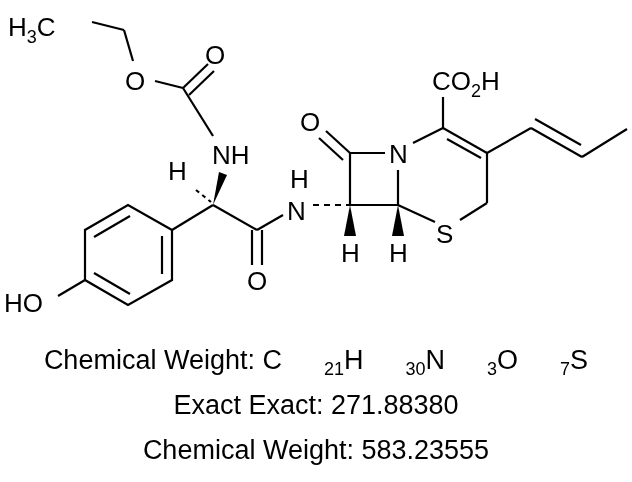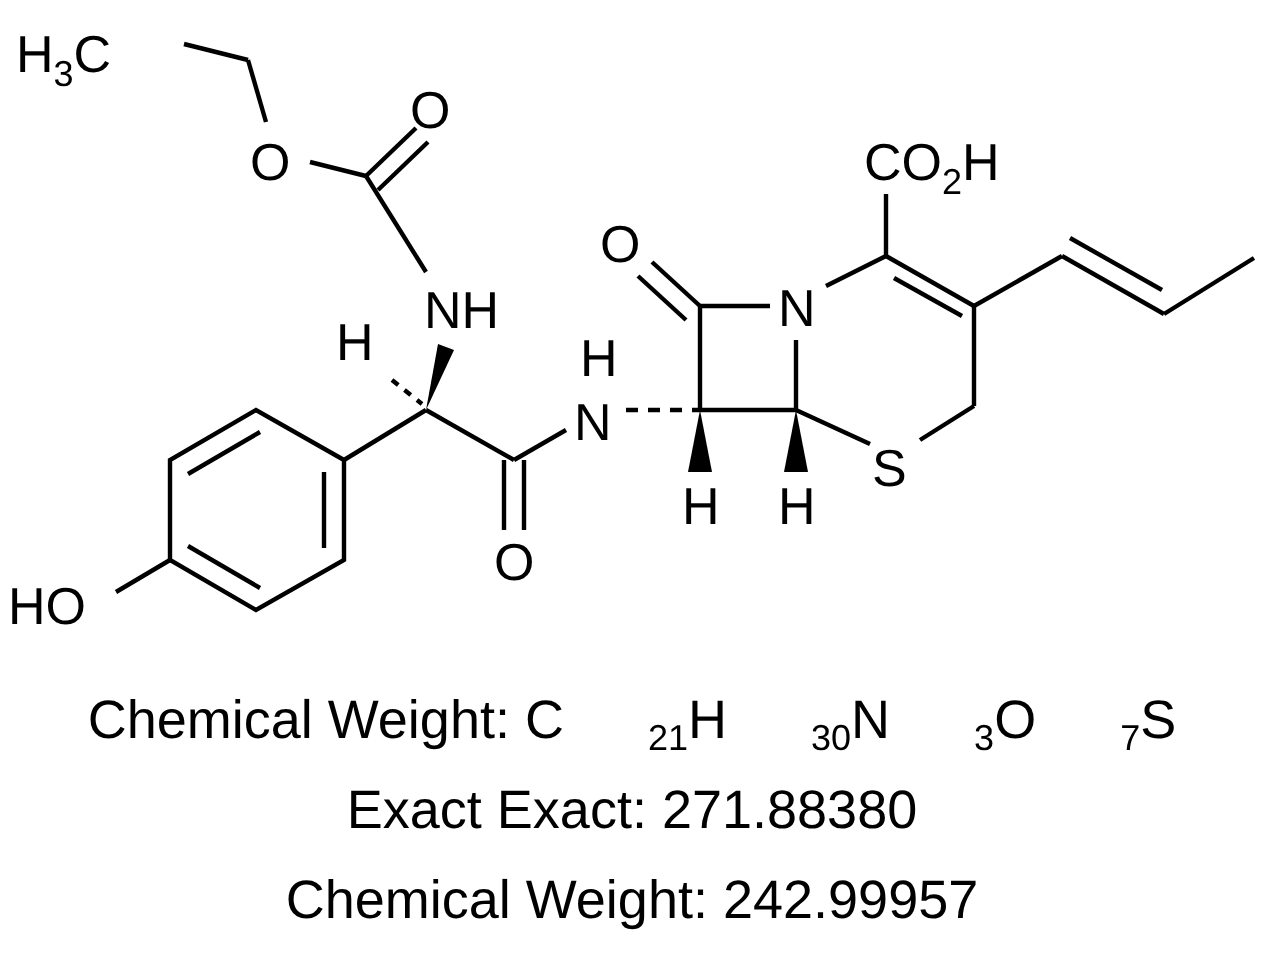--- a/index.html
+++ b/index.html
@@ -145,14 +145,14 @@
 <div class="info" id="formula-line">
   <span>Chemical Weight:</span>
   <span id="formula-value">C<sub>21</sub>H<sub>30</sub>N<sub>3</sub>O<sub>7</sub>S</span>
 </div>
 <div class="info" id="mass-line">
   <span>Exact Exact:</span>
   <span>271.88380</span>
 </div>
 <div class="info" id="mw-line">
   <span>Chemical Weight:</span>
-  <span>242.99957</span>
+  <span>583.23555</span>
 </div>
 
 </body></html>

